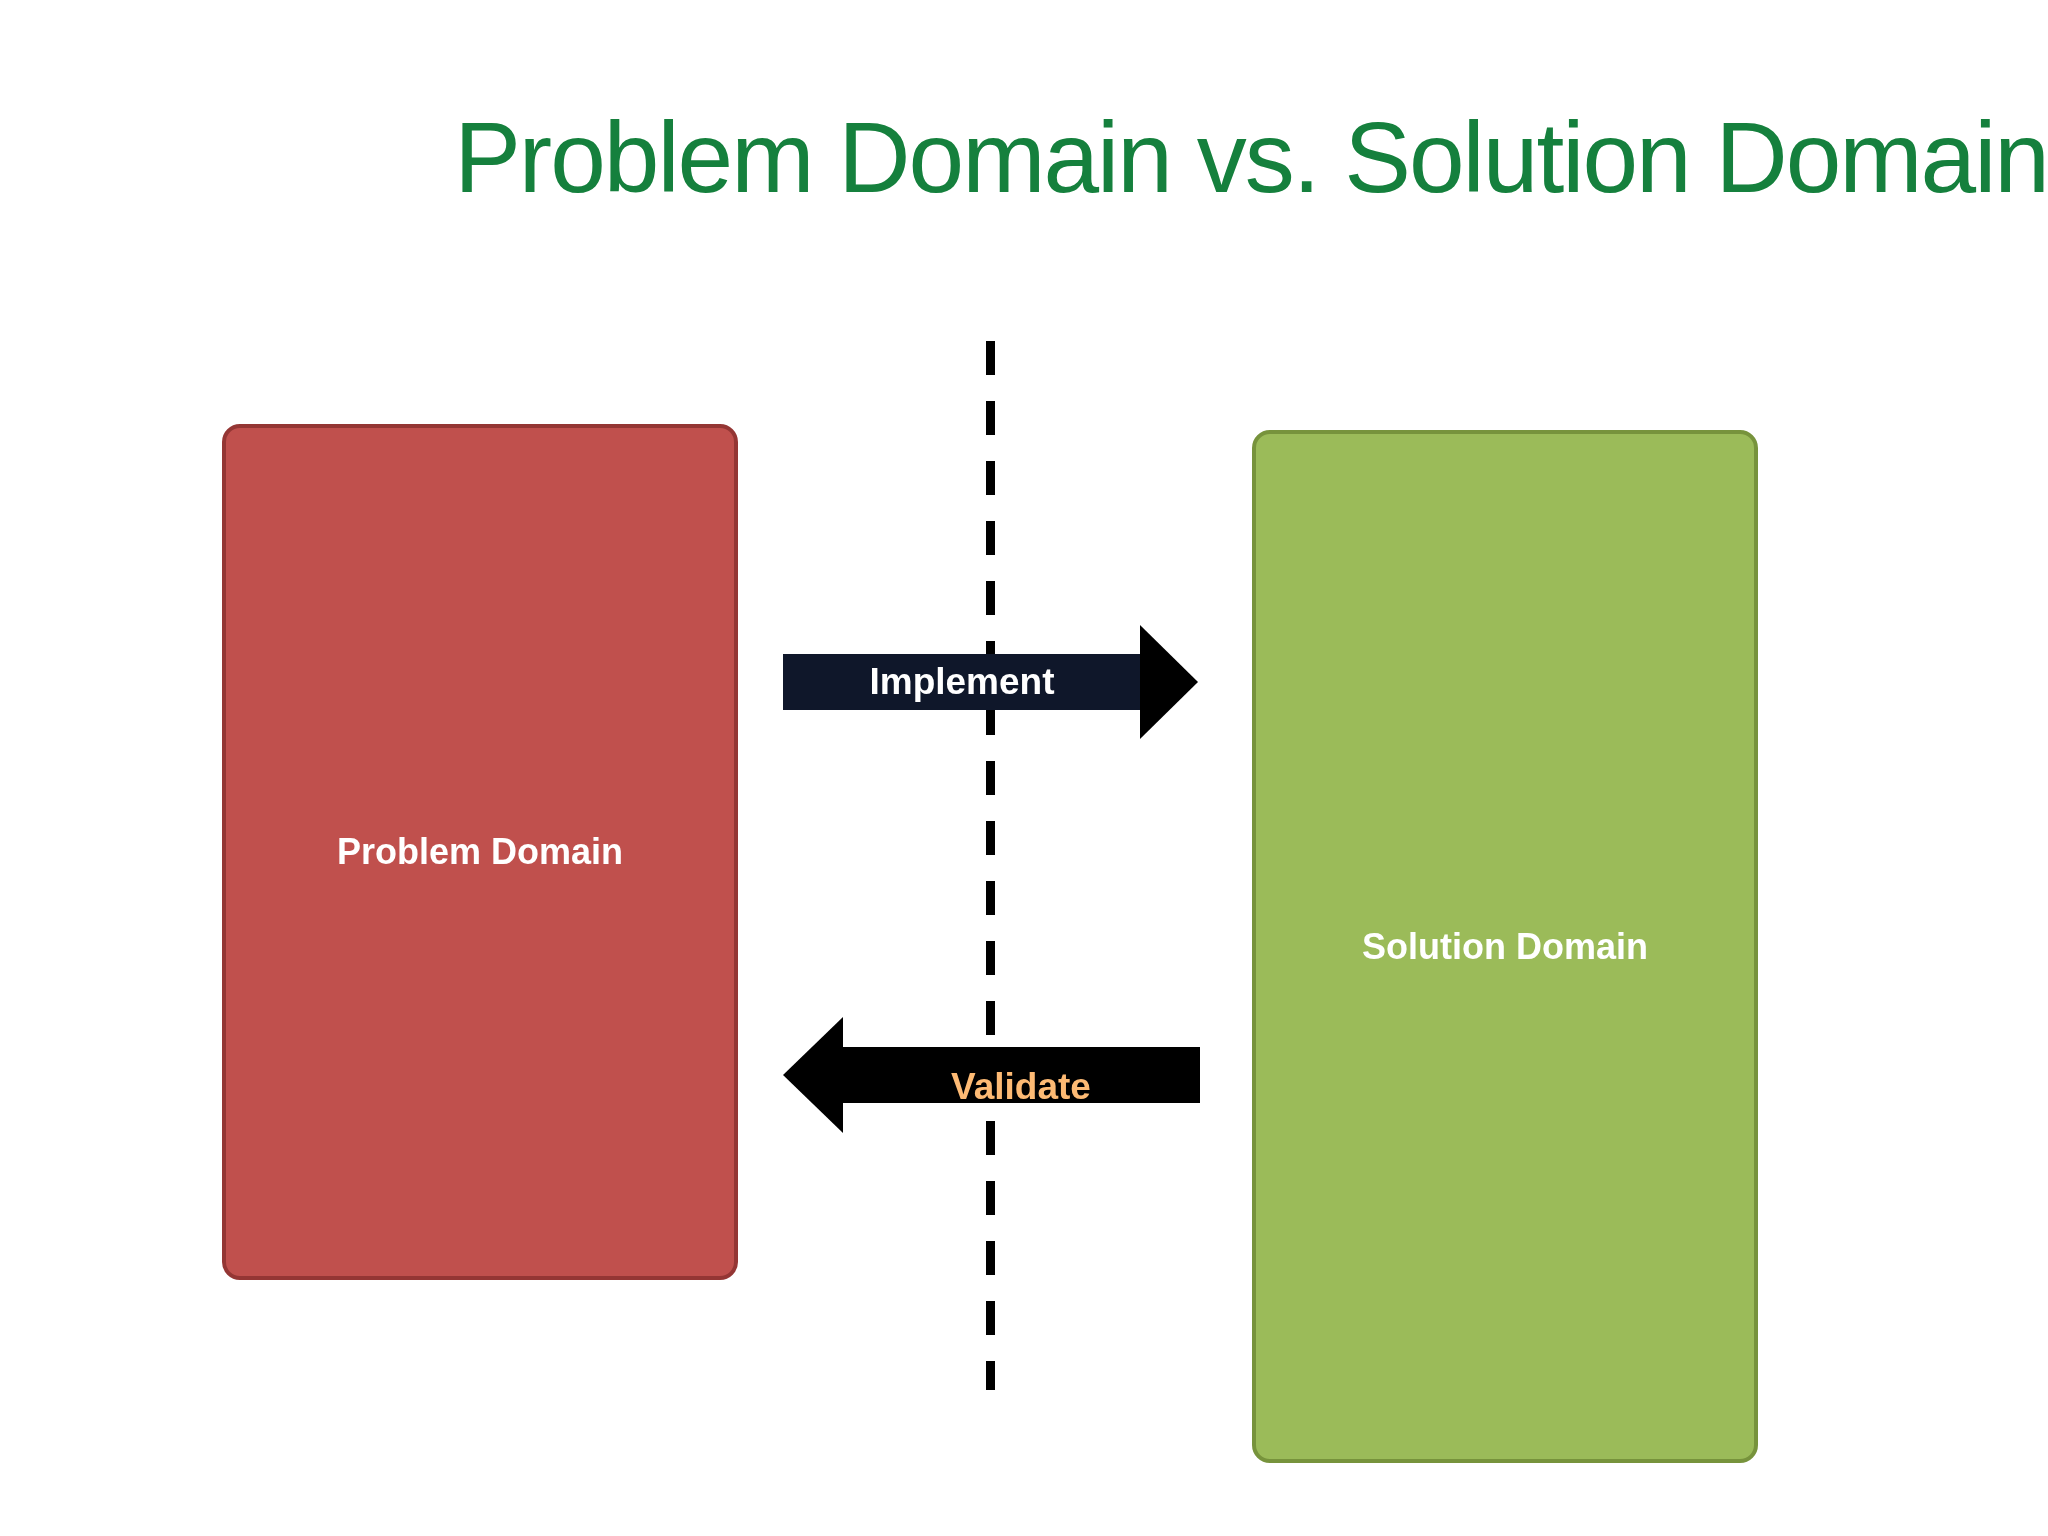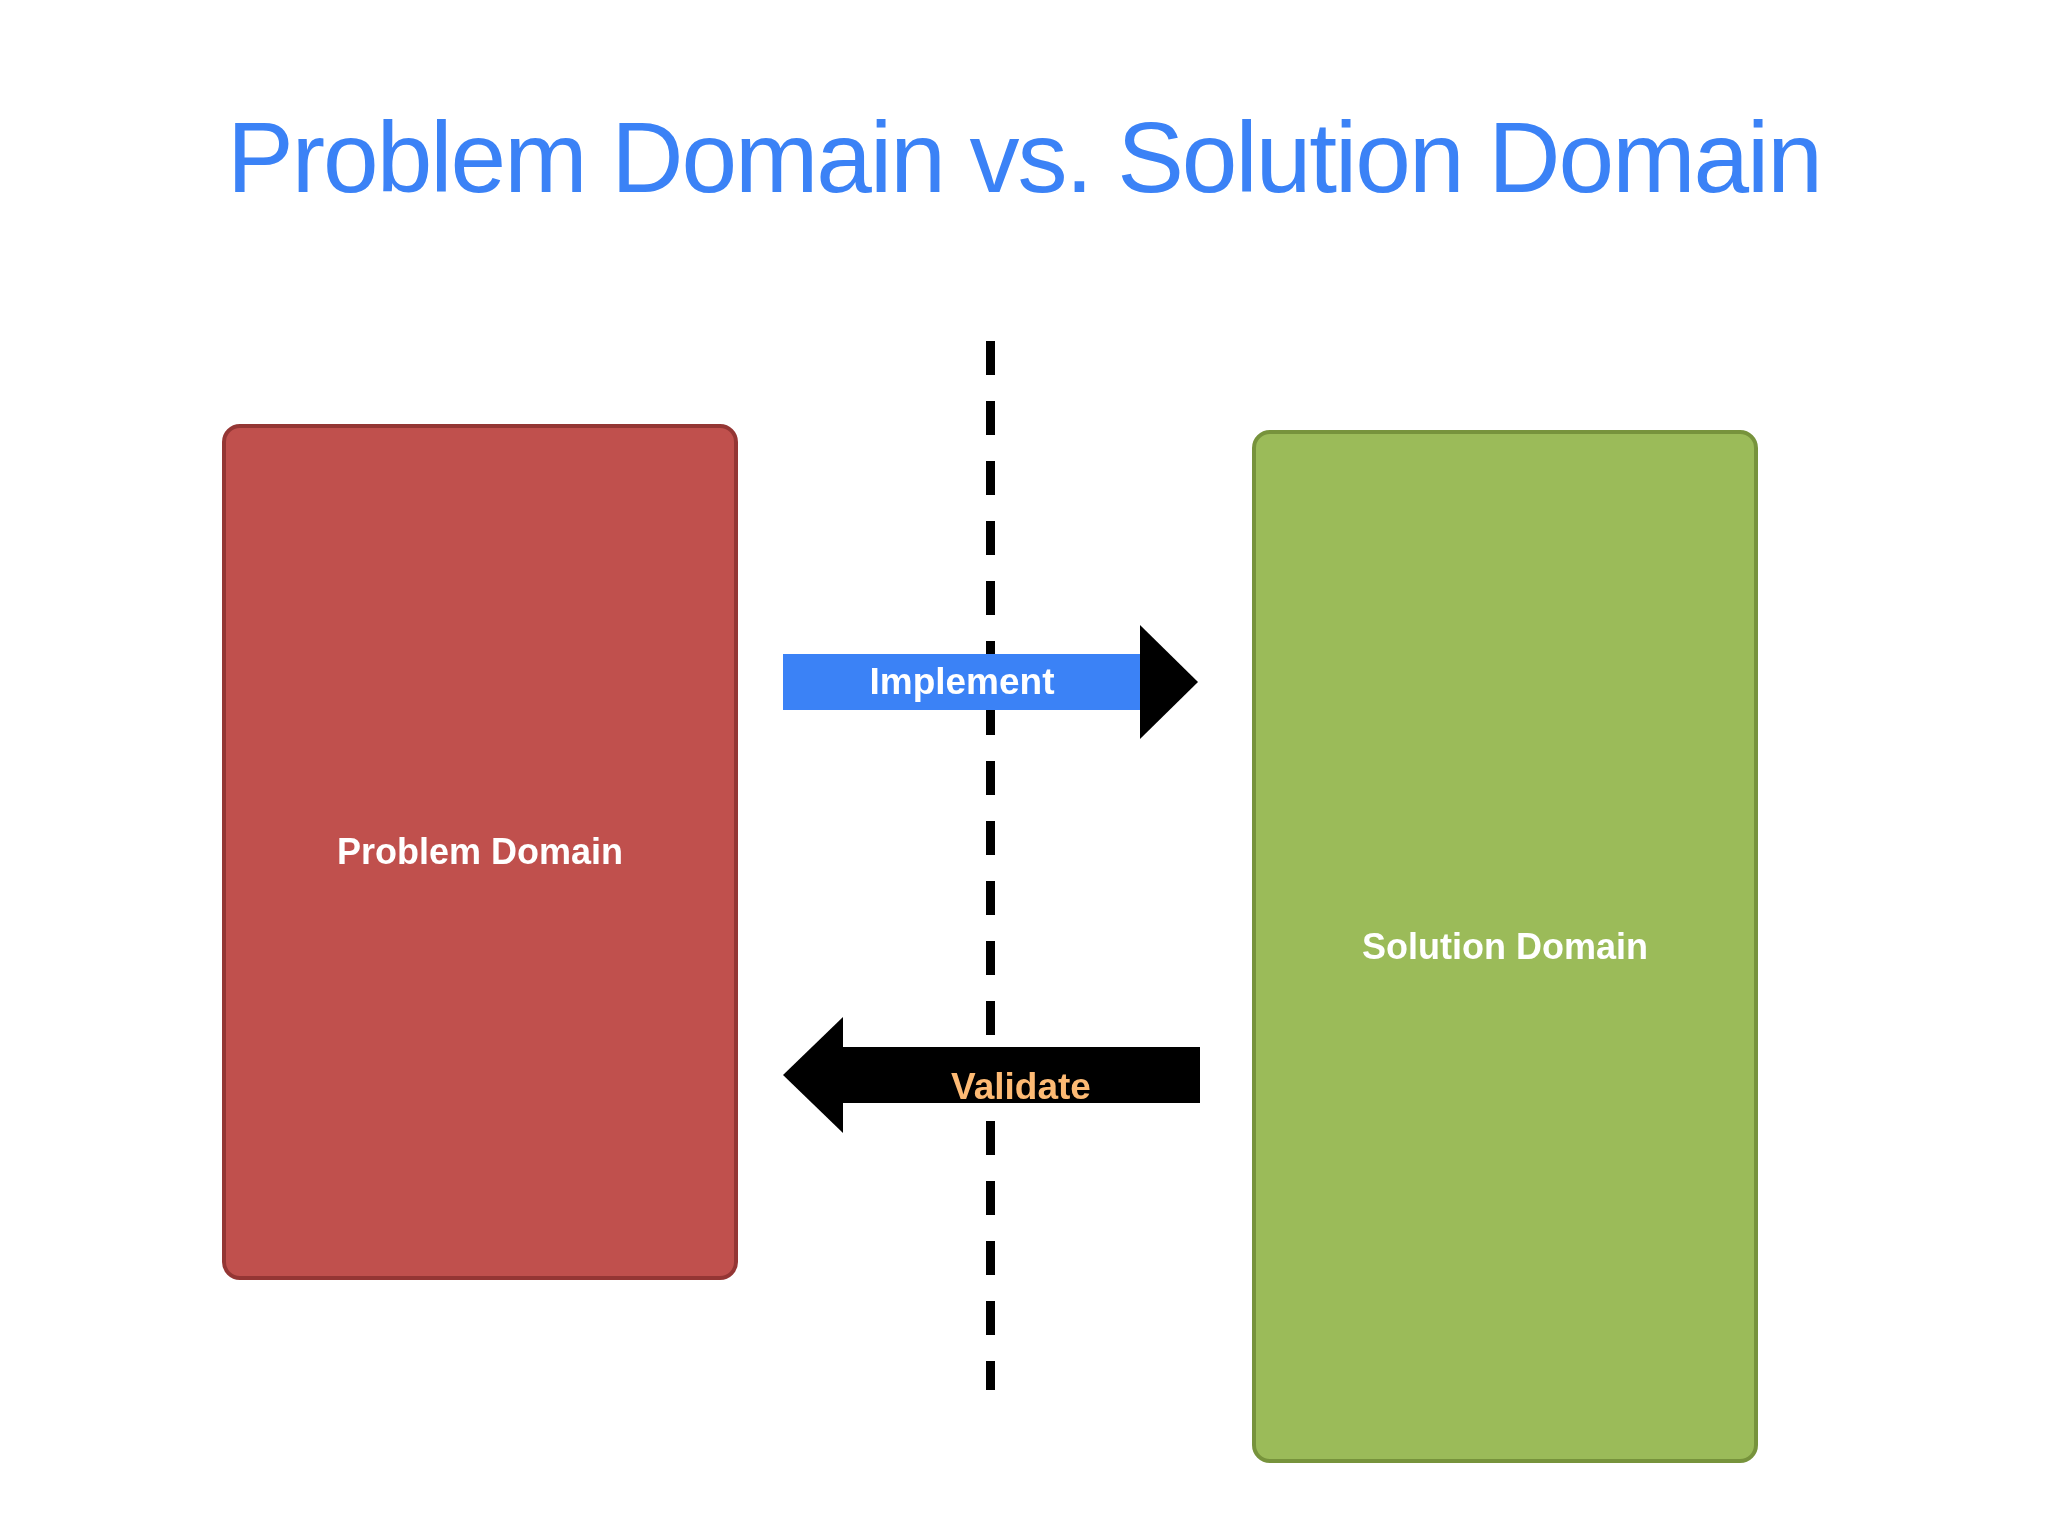--- a/index.html
+++ b/index.html
@@ -11,25 +11,25 @@
   }
   .slide {
     position: relative;
     width: 2048px; height: 1536px;
     background: #ffffff;
   }
   .title {
     position: absolute;
     left: 0; right: 0; top: 100px;
     margin: 0;
-    text-align: center;
+    text-align: right;
     font-size: 100px;
     font-weight: 400;
     letter-spacing: -2px;
-    color: #3b82f6;
+    color: #15803d;
     white-space: nowrap;
   }
   .divider {
     position: absolute;
     left: 986px; top: 341px;
     width: 9px; height: 1049px;
     background: repeating-linear-gradient(to bottom, #000 0 34px, transparent 34px 60px);
   }
   .domain-box {
     position: absolute;
@@ -95,21 +95,21 @@
 
   <div class="domain-box problem" style="background: rgb(192, 80, 77); border-color: rgb(148, 54, 52);">
     <span class="box-label" style="color: rgb(255, 255, 255);">Problem Domain</span>
   </div>
 
   <div class="domain-box solution" style="background: rgb(155, 187, 89); border-color: rgb(119, 147, 60);">
     <span class="box-label" style="color: rgb(255, 255, 255);">Solution Domain</span>
   </div>
 
   <div class="arrow implement">
-    <div class="arrow-body" style="background: #3b82f6;">
+    <div class="arrow-body" style="background: #0f172a;">
       <span class="arrow-label" style="color: rgb(255, 255, 255);">Implement</span>
     </div>
     <div class="arrow-head" style="border-left-color: rgb(0, 0, 0);"></div>
   </div>
 
   <div class="arrow validate">
     <div class="arrow-head" style="border-right-color: rgb(0, 0, 0);"></div>
     <div class="arrow-body" style="background: rgb(0, 0, 0);">
       <span class="arrow-label" style="color: #fdba74; margin-top: 23px;">Validate</span>
     </div>

